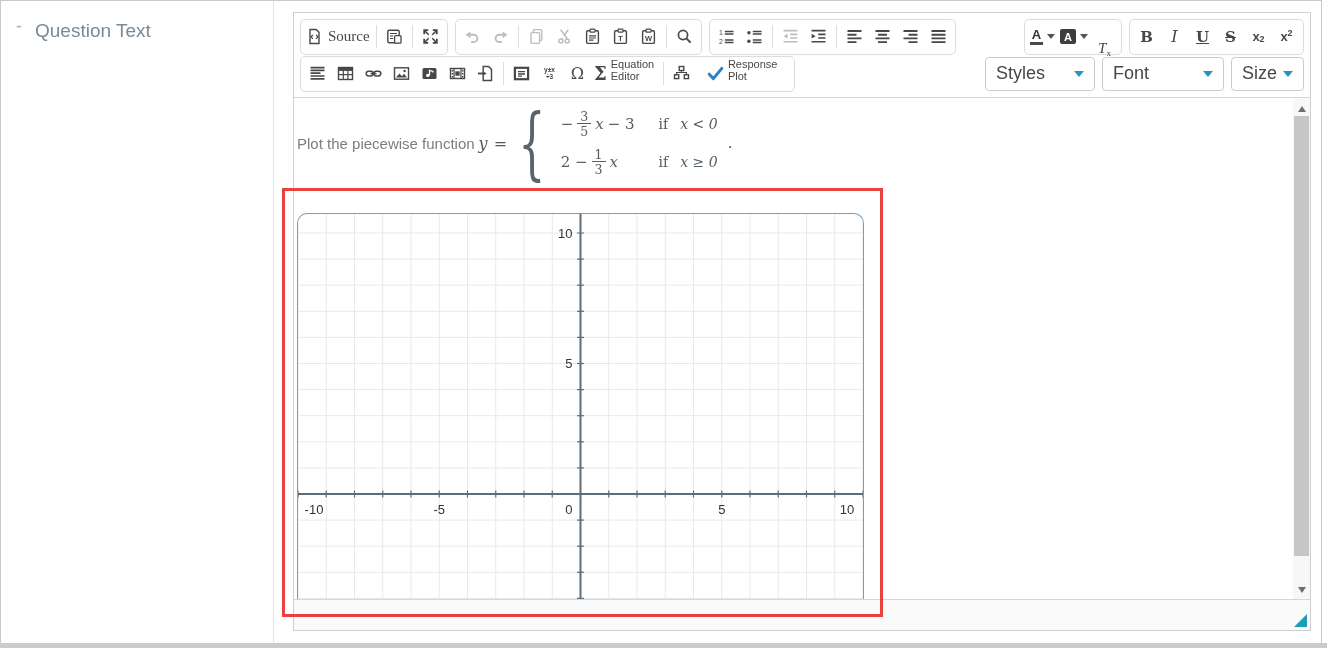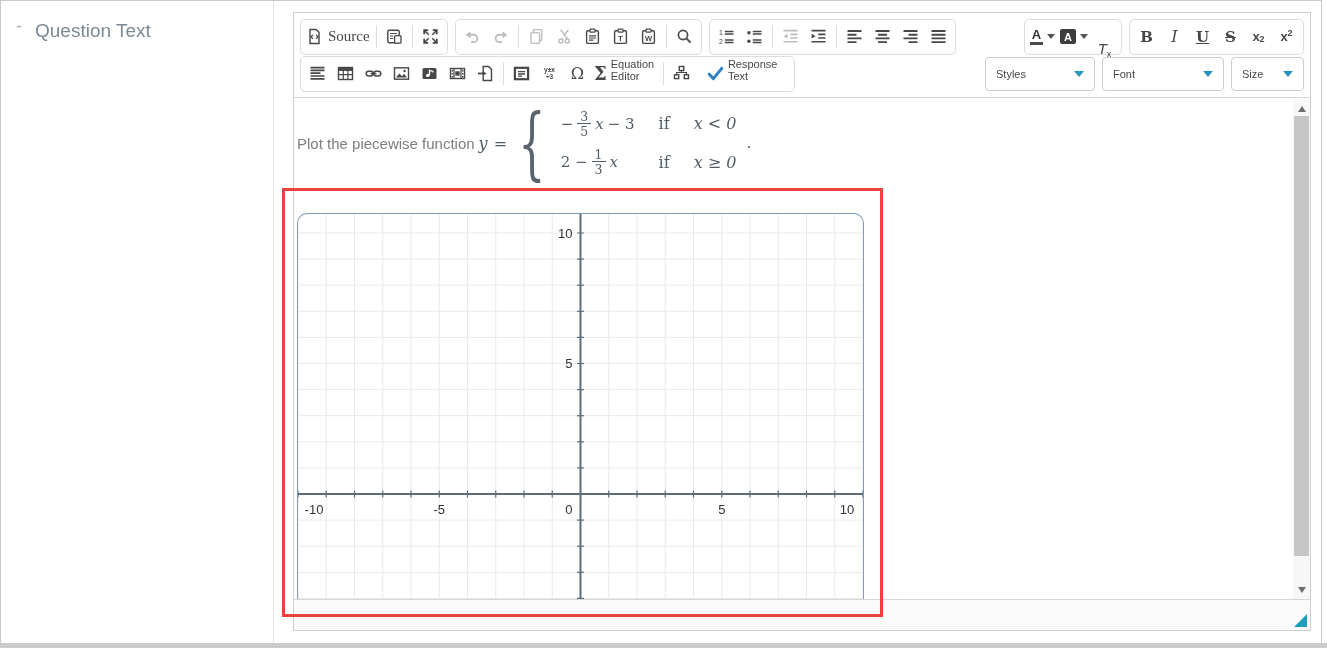--- a/index.html
+++ b/index.html
@@ -34,43 +34,43 @@
   .g-strike { font-size:15px; font-weight:bold; text-decoration:line-through; }
   .subsup { font-size:13px; font-weight:bold; color:#474747; display:flex; align-items:flex-end; }
   .subsup .sm { font-size:9px; }
   .subsup.sup { align-items:flex-start; }
   .subsup.sup .sm { position:relative; top:-1px; }
   .acol { display:flex; flex-direction:column; align-items:center; line-height:1; }
   .acol .A { font-size:13px; font-weight:bold; color:#333; }
   .acol .bar { width:13px; height:3px; background:#4a4a4a; margin-top:1px; }
   .abox { width:16px; height:15px; background:#3d3d3d; color:#fff; font-size:11px; font-weight:bold; border-radius:2px; display:flex; align-items:center; justify-content:center; }
   .caret-dark { width:0; height:0; border-left:4px solid transparent; border-right:4px solid transparent; border-top:5px solid #555; margin-left:4px; }
-  .rfmt { font-family:Liberation Sans, sans-serif; font-size:15px; font-style:italic; color:#474747;margin-top:24px; }
+  .rfmt { font-family:Liberation Serif, serif; font-size:15px; font-style:italic; color:#474747;margin-top:24px; }
   .rfmt .sm { font-size:9px; font-style:normal; position:relative; top:3px; }
   .omega { font-family:"DejaVu Serif",serif; font-size:16px; color:#474747; }
   .sigma { font-family:"DejaVu Serif",serif; font-size:18px; font-weight:bold; color:#474747; }
   .lbl2 { font-size:11px; line-height:11.5px; color:#474747; text-align:left; margin:0 3px 6px 4px; white-space:nowrap; }
   .mathic { display:flex; flex-direction:column; align-items:center; line-height:6.5px; font-size:6.5px; font-weight:bold; color:#474747; }
 
   .ddbtn { display:flex; align-items:center; justify-content:space-between; border:1px solid #ccc; border-radius:4px; height:34px; background:#fff; padding:0 10px; cursor:pointer; }
-  .dd-label { font-size:11px; color:#474747; }
+  .dd-label { font-size:18px; color:#474747; }
   .caret-teal { width:0; height:0; border-left:5px solid transparent; border-right:5px solid transparent; border-top:6px solid #2596be; }
   .dd-styles { width:110px; } .dd-font { width:122px; } .dd-size { width:73px; }
 
   
   .content { position:absolute; left:0; top:85px; width:999px; height:503px; background:#fff; overflow:hidden; }
   .question-line { position:absolute; left:3px; top:5px; height:80px; display:flex; align-items:center; color:#7d7d7d; font-size:15px; }
   .mt { font-family:"DejaVu Serif",serif; color:#515c66; }
   .mvar { font-style:italic; }
   .lhs { font-size:16px; margin-left:4px; }
   .equals { font-size:16px; margin:0 6px 0 6px; }
   .brace { font-size:78px; font-weight:400; color:#5a646e; transform:scaleX(0.55); line-height:72px; margin:0 -6px; }
   .cases { display:grid; grid-template-columns:auto auto; column-gap:24px; row-gap:10px; align-items:center; margin-left:10px; }
   .expr { font-size:15px; display:flex; align-items:center; gap:4px; white-space:nowrap; }
-  .cond { font-size:16px; display:flex; align-items:center; gap:24px; }
+  .cond { font-size:14px; display:flex; align-items:center; gap:12px; }
   .frac { display:inline-flex; flex-direction:column; align-items:center; line-height:1.05; font-size:12.5px; }
   .frac .den { border-top:1px solid #515c66; padding:1px 3px 0 3px; }
   .frac .num { padding:0 3px; }
   .period { font-size:15px; margin-left:10px; align-self:center; color:#515c66; }
 
   .graph-board { position:absolute; left:3px; top:115px; width:567px; height:386px; border:1px solid #7d9cba; border-bottom:none; border-radius:10px 10px 0 0; overflow:hidden; background:#fff; cursor:pointer; }
 
   .red-rect { position:absolute; left:282px; top:188px; width:601px; height:429px; border:3px solid #e8423e; z-index:6; pointer-events:none; }
 
   
@@ -361,21 +361,21 @@
                 <rect x="6.2" y="1.5" width="4.6" height="4" fill="none" stroke="currentColor" stroke-width="1.4"></rect>
                 <path d="M8.5 5.5v2M3.6 9.8V7.5h9.8v2.3" fill="none" stroke="currentColor" stroke-width="1.2"></path>
                 <rect x="1.5" y="9.8" width="4.2" height="3.8" fill="none" stroke="currentColor" stroke-width="1.4"></rect>
                 <rect x="11.3" y="9.8" width="4.2" height="3.8" fill="none" stroke="currentColor" stroke-width="1.4"></rect>
               </svg>
           </button>
           <button class="tbtn" style="min-width:95px;">
             <svg class="ic" width="17" height="17">
                 <path d="M2.2 9.2l4.2 4.4L14.8 3.4" stroke="#2e80c4" stroke-width="3" fill="none" stroke-linecap="round" stroke-linejoin="round"></path>
               </svg>
-            <span class="lbl2"><span>Response</span><br><span>Text</span></span>
+            <span class="lbl2"><span>Response</span><br><span>Plot</span></span>
           </button>
         </div>
 
         <button class="ddbtn dd-styles push">
           <span class="dd-label">Styles</span>
           <span class="caret-teal"></span>
         </button>
         <button class="ddbtn dd-font">
           <span class="dd-label">Font</span>
           <span class="caret-teal"></span>

